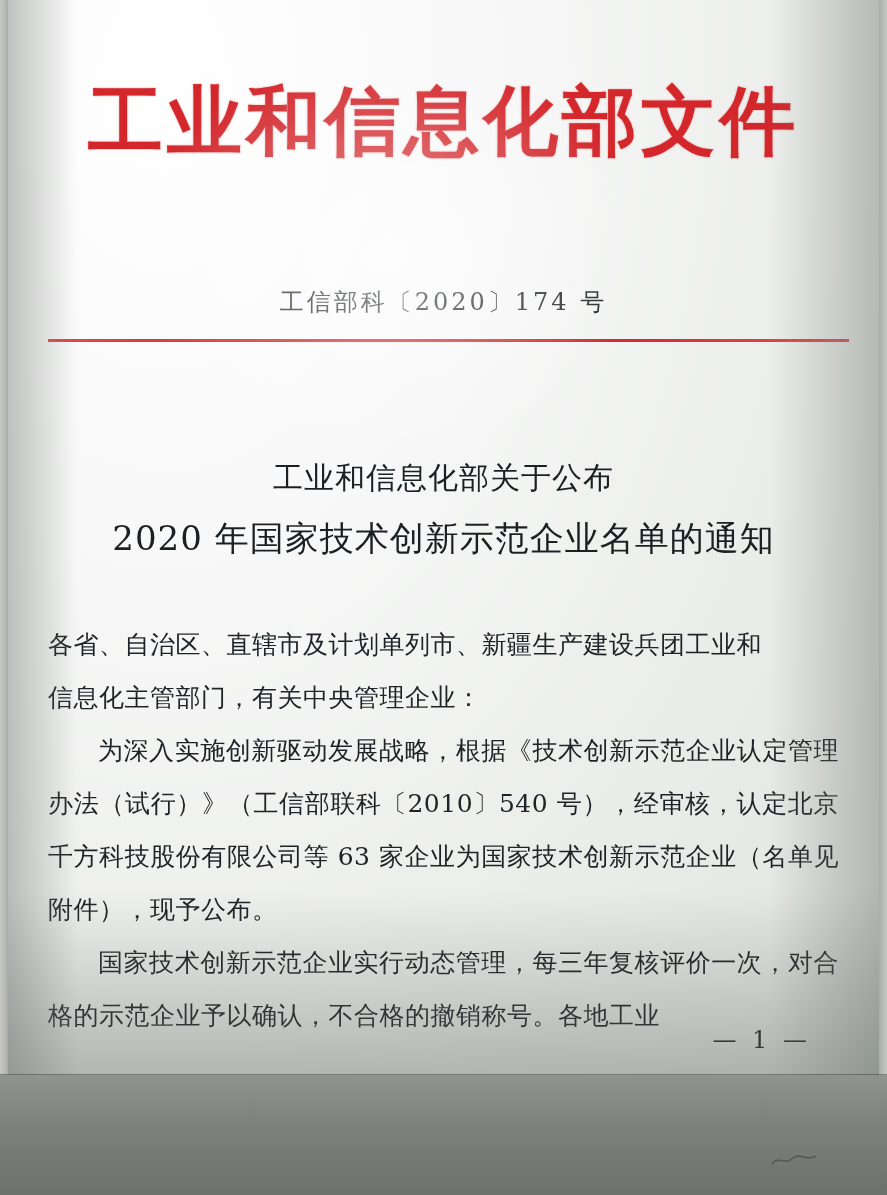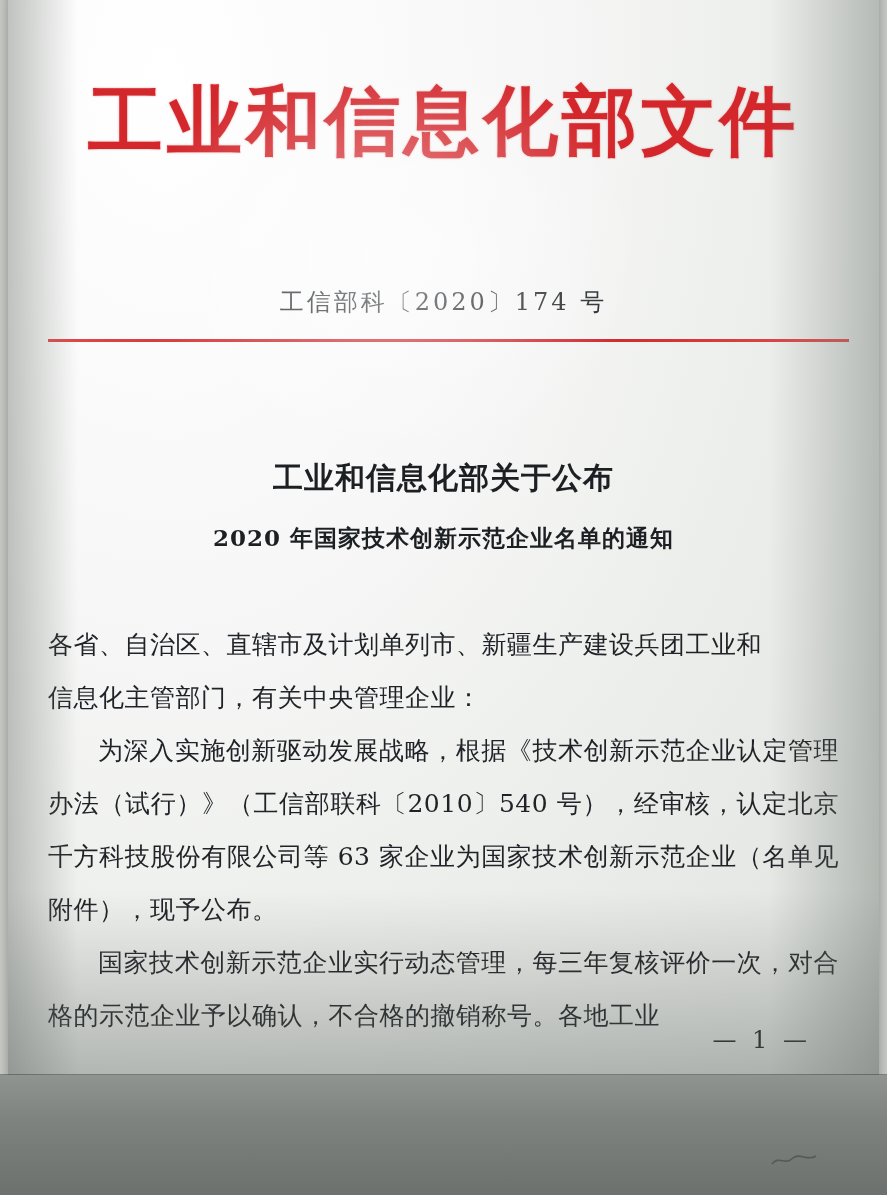--- a/index.html
+++ b/index.html
@@ -94,26 +94,26 @@
     height: 3px;
     background: linear-gradient(to right, #e04a4a, #cf2a2f 30%, #cf2a2f 70%, #e05050);
   }
   .subject {
     position: absolute;
     left: 0; right: 0;
     top: 462px;
     text-align: center;
     color: #1d2023;
     font-family: "DejaVu Serif", serif;
-    font-weight: bold;
+    font-weight: normal;
     font-size: 30px;
     line-height: 60px;
     letter-spacing: 1px;
   }
-  .subject .line2 { font-size: 23px; }
+  .subject .line2 { font-size: 34px; }
 
   .body {
     position: absolute;
     left: 40px;
     right: 40px;
     top: 632px;
     color: #1f2226;
     font-family: "DejaVu Serif", serif;
     font-size: 25px;
     line-height: 53px;

